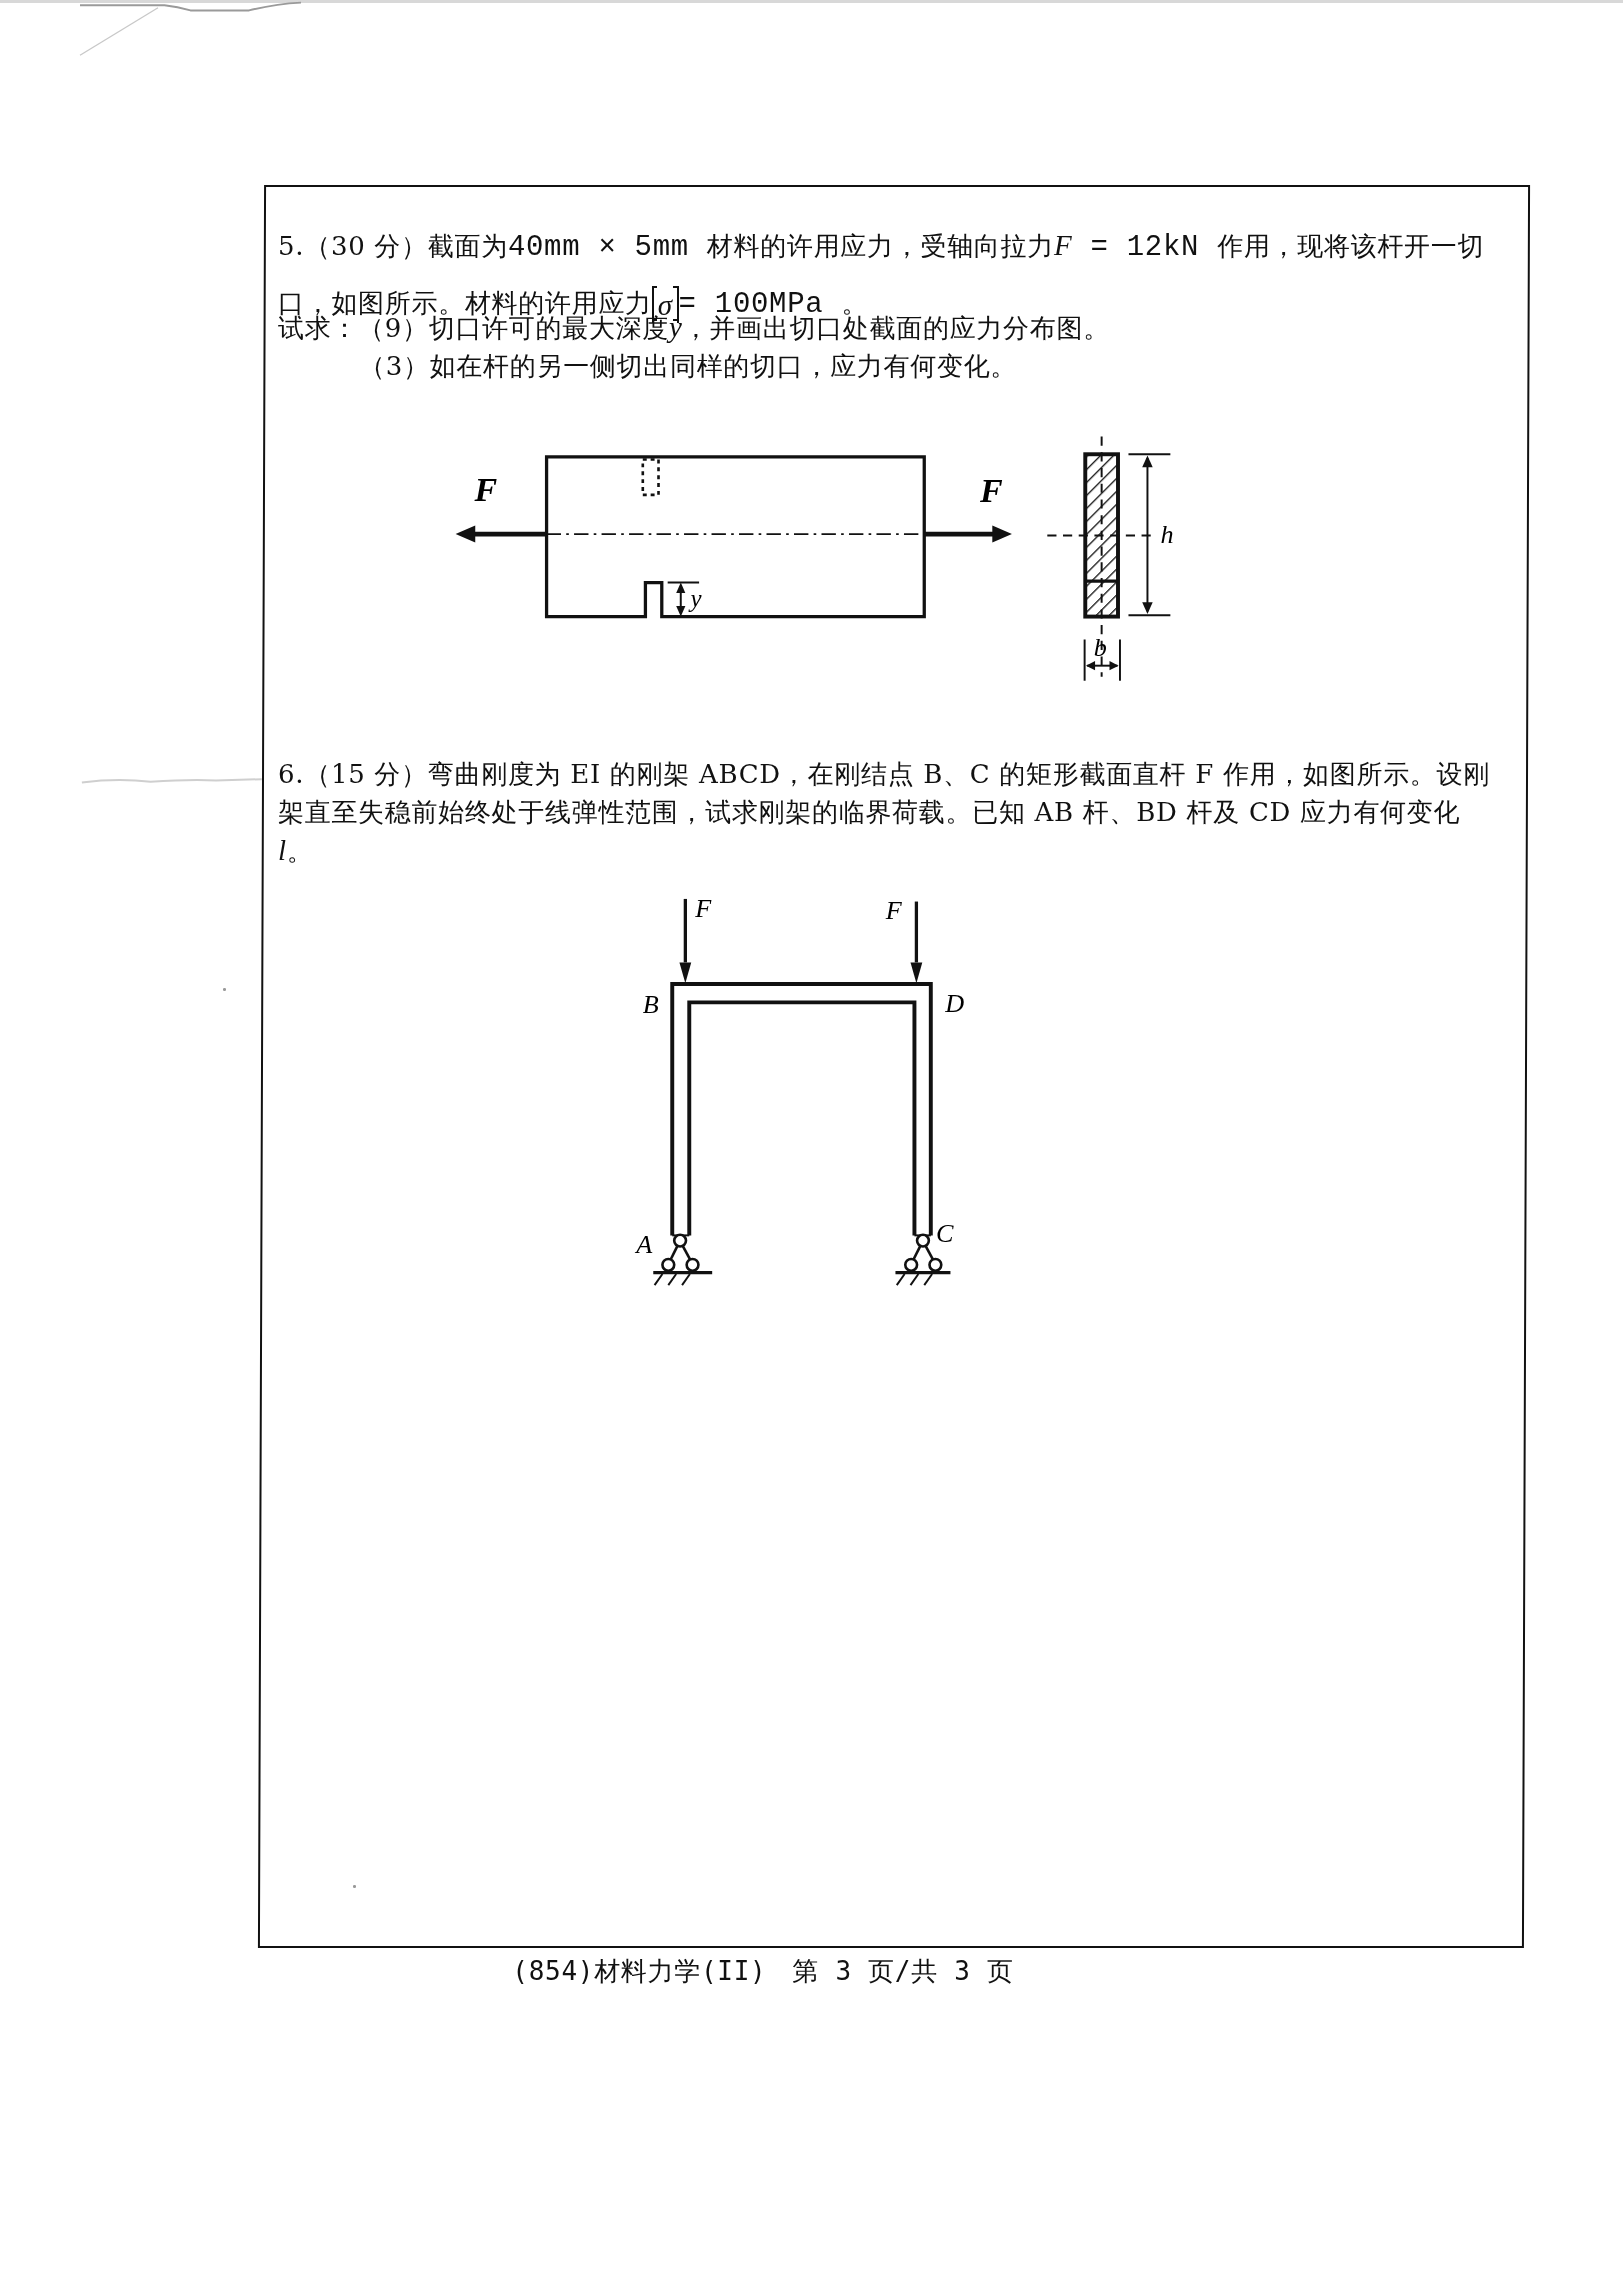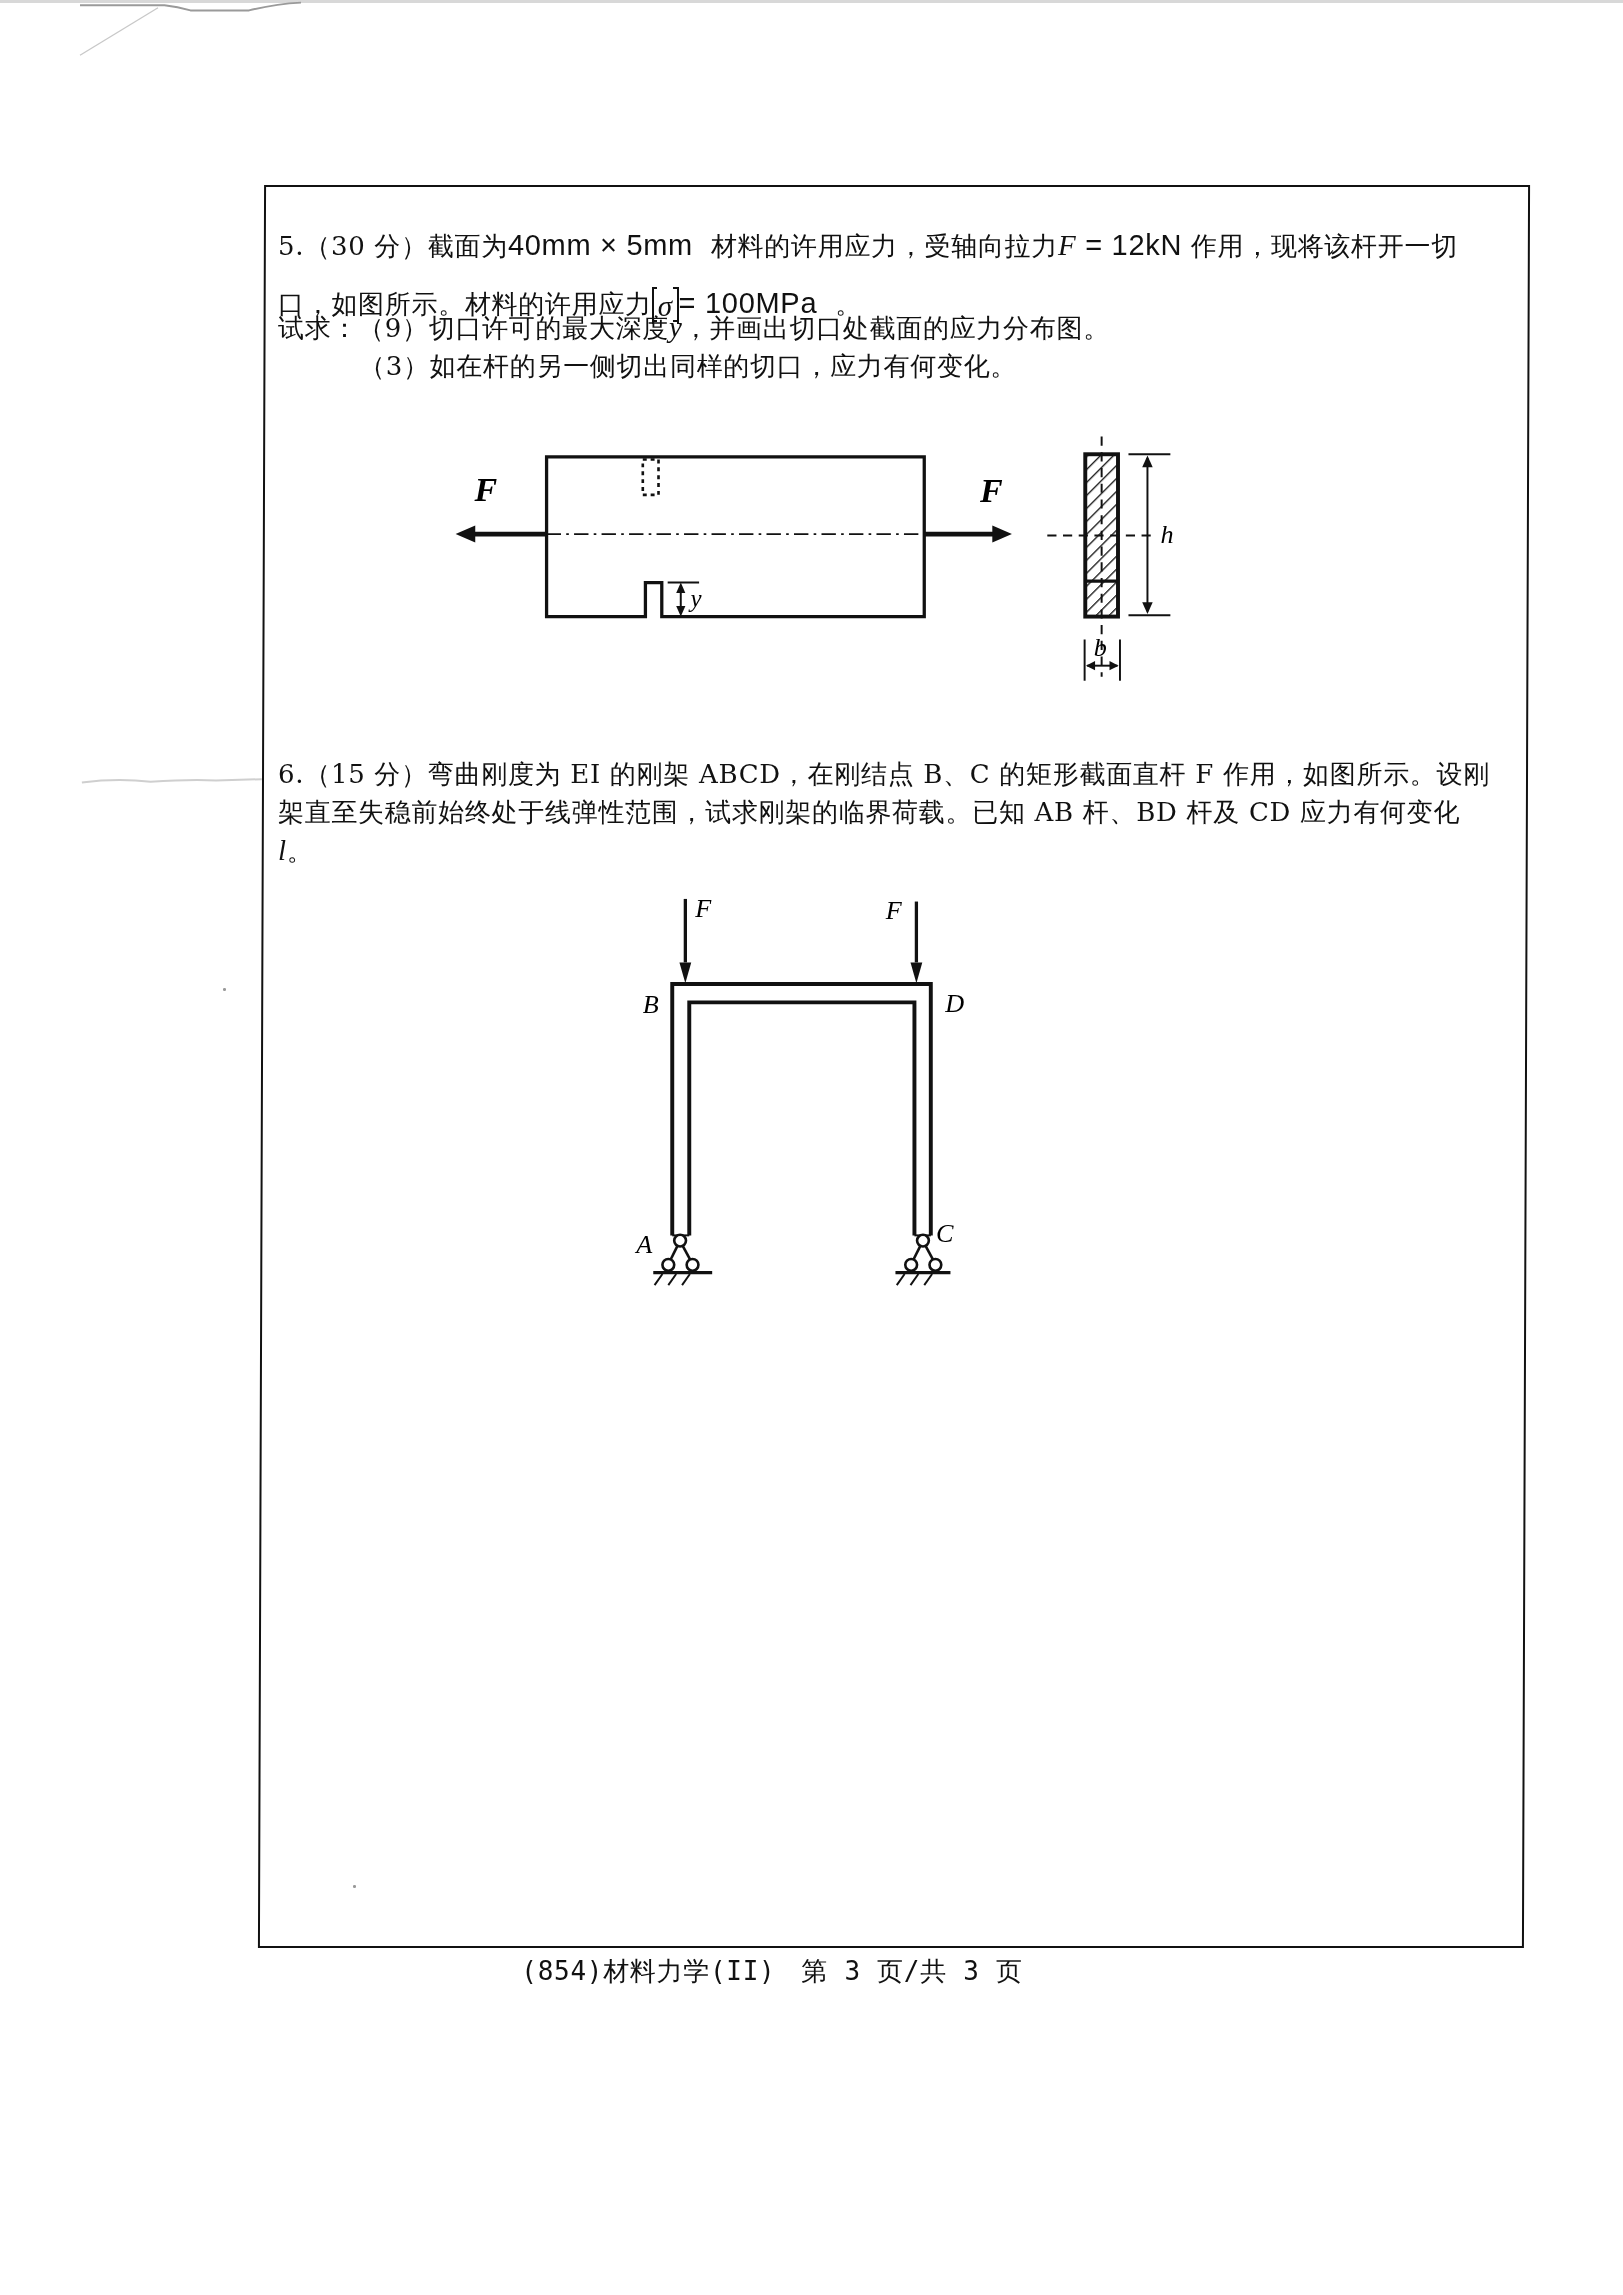--- a/index.html
+++ b/index.html
@@ -12,34 +12,34 @@
   .top-edge { position: absolute; left: 0; top: 0; width: 1624px; height: 2.6px; background: #d8d8d8; }
   .frame-box {
     position: absolute; left: 261px; top: 185px; width: 1266px; height: 1763px;
     border: 2px solid #111; box-sizing: border-box;
     transform: skewX(-0.2deg);
   }
   .line {
     position: absolute; left: 278px; font-size: 26px; line-height: 34px;
     white-space: nowrap; letter-spacing: 0.7px;
   }
-  .line .num { font-family: Liberation Sans, sans-serif; font-size: 29px; }
+  .line .num { font-family: Liberation Mono, monospace; font-size: 29px; }
   .line .mi { font-family: "Liberation Serif", serif; font-style: italic; font-size: 29px; }
   .sigma-box {
     display: inline-block; border-left: 2px solid #111; border-right: 2px solid #111;
     border-top: 0; padding: 0 3.9px; height: 35px; vertical-align: middle; position: relative;
   }
   .sigma-box::before, .sigma-box::after {
     content: ""; position: absolute; width: 5.2px; height: 35px;
     border-top: 2px solid #111; border-bottom: 2px solid #111; top: -2px; box-sizing: border-box;
   }
   .sigma-box::before { left: -2px; }
   .sigma-box::after { right: -2px; }
   .footer {
-    position: absolute; top: 1954px; left: 16px; width: 1512px; text-align: center;
+    position: absolute; top: 1954px; left: 7px; width: 1512px; text-align: center;
     font-size: 26px; font-family: "DejaVu Sans Mono", "Liberation Mono", monospace; letter-spacing: 0.7px;
   }
   .footer span { margin: 0 13px; }
   svg.fig { position: absolute; left: 0; top: 0; }
   .lbl { font-family: "Liberation Serif", serif; font-style: italic; }
   .dust { position: absolute; width: 2.6px; height: 2.6px; background: #999; border-radius: 50%; }
 </style>
 </head>
 <body>
 

